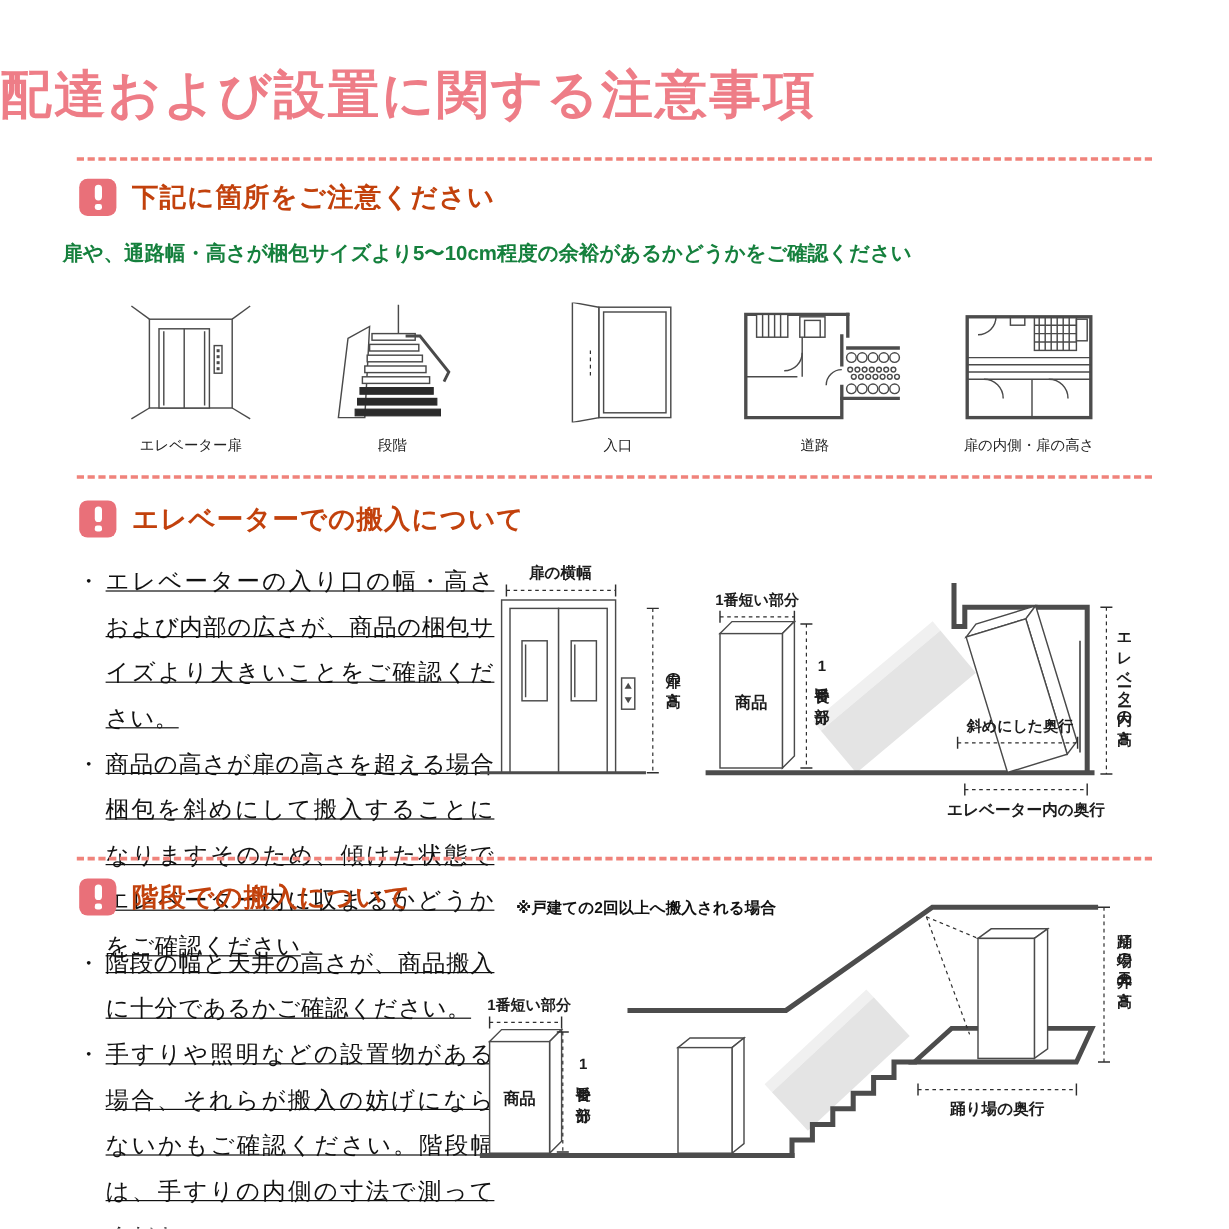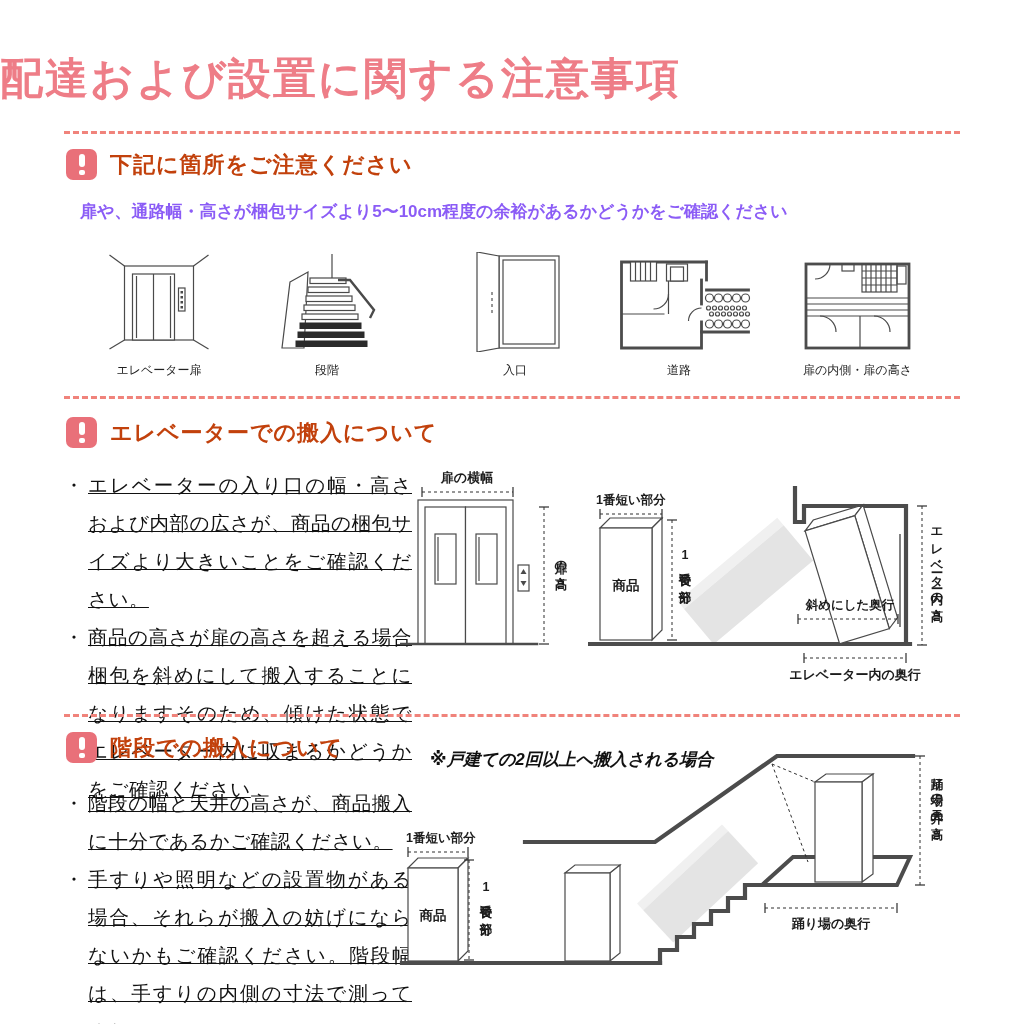--- a/index.html
+++ b/index.html
@@ -9,22 +9,22 @@
          font-size:43px;font-weight:bold;color:#ee7d87;letter-spacing:2px;}
   .divider{position:absolute;left:64px;right:64px;border-top:3px dashed #f0837b;height:0;}
   .d1{top:131px}.d2{top:396px}.d3{top:714px}
   .shead{position:absolute;display:flex;align-items:center;gap:13px;}
   .shead h2{margin:0;font-size:22px;font-weight:bold;letter-spacing:1px;color:#c2410c;}
   .warn{width:31px;height:31px;border-radius:7px;background:#e97079;position:relative;flex:none;}
   .warn::before{content:"";position:absolute;left:50%;top:5px;transform:translateX(-50%);
                 width:6px;height:13px;background:#fff;border-radius:3px;}
   .warn::after{content:"";position:absolute;left:50%;bottom:5px;transform:translateX(-50%);
                width:6px;height:5px;background:#fff;border-radius:2px;}
-  .sub{position:absolute;top:200px;left:80px;margin:0;font-size:17px;font-weight:bold;color:#8b5cf6;}
-  .note{position:absolute;left:430px;top:748px;font-size:17px;font-weight:bold;color:#111;font-style:italic;}
+  .sub{position:absolute;top:200px;left:52px;margin:0;font-size:17px;font-weight:bold;color:#15803d;}
+  .note{position:absolute;left:430px;top:748px;font-size:13px;font-weight:bold;color:#111;}
   .fig{position:absolute;top:252px;}
   .figcap{margin-top:6px;text-align:center;font-size:12px;font-weight:400;color:#222;}
   .bullets{position:absolute;width:348px;font-size:19.5px;line-height:38px;
            letter-spacing:.5px;color:#111;}
   .b2{top:466px;left:64px}.b3{top:784px;left:64px}
   .bullet{display:flex;}
   .bullet .mk{flex:none;width:24px;}
   .bullet .tx{text-align:justify;text-decoration:underline;}
   .diag{position:absolute;}
   .vlabel{position:absolute;writing-mode:vertical-rl;text-orientation:upright;

